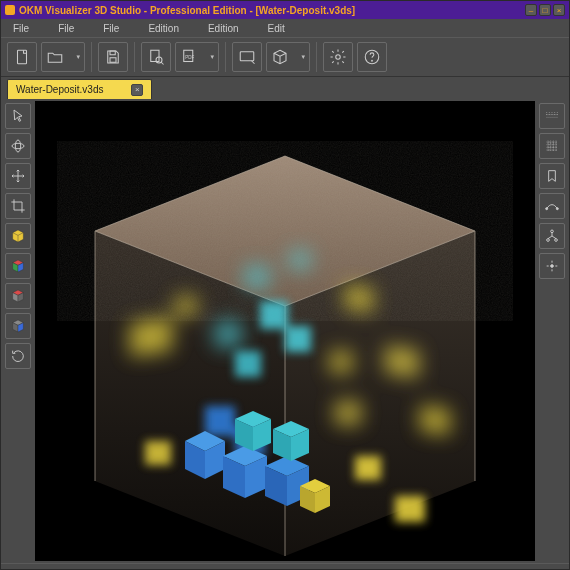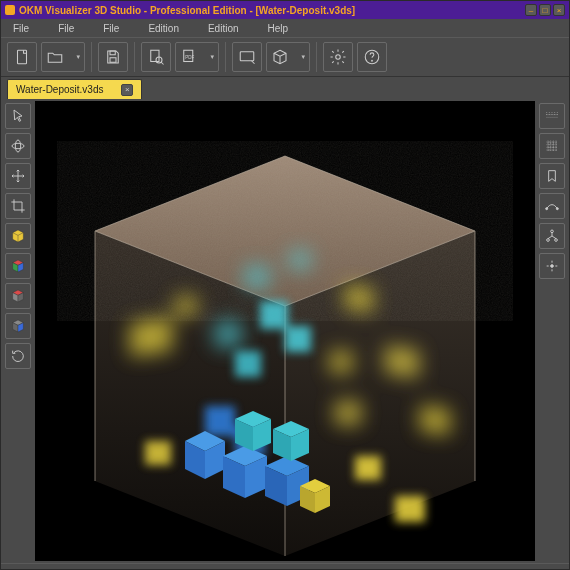--- a/index.html
+++ b/index.html
@@ -16,21 +16,21 @@
   .menubar .mi { padding:2px 6px; cursor:pointer; }
 
   .toolbar { height:40px; display:flex; align-items:center; padding:4px 6px; gap:4px; border-top:1px solid #5a5a5a; border-bottom:1px solid #333; }
   .tbtn { width:30px; height:30px; background:#4a4a4a; border:1px solid #6a6a6a; border-radius:2px; display:flex; align-items:center; justify-content:center; color:#ddd; cursor:pointer; }
   .tbtn svg { width:18px; height:18px; stroke:#ccc; fill:none; stroke-width:1.4; }
   .tbtn.compound { width:44px; justify-content:space-between; padding:0 4px; }
   .tbtn .caret { font-size:7px; color:#bbb; }
   .tsep { width:1px; height:30px; background:#606060; margin:0 2px; }
 
   .tabbar { height:22px; display:flex; align-items:flex-end; padding-left:6px; background:#4a4a4a; }
-  .tab { height:20px; background:#f5d94f; color:#222; font-size:10px; display:flex; align-items:center; padding:0 8px; gap:18px; border:1px solid #333; border-bottom:none; border-radius:2px 2px 0 0; }
+  .tab { height:20px; background:#f5d94f; color:#222; font-size:10px; display:flex; align-items:center; padding:0 8px; gap:28px; border:1px solid #333; border-bottom:none; border-radius:2px 2px 0 0; }
   .tab .close { width:12px; height:12px; background:#5a5a5a; border:1px solid #444; color:#ccc; font-size:8px; display:flex; align-items:center; justify-content:center; cursor:pointer; border-radius:2px;}
 
   .workrow { flex:1; display:flex; min-height:0; }
   .sidecol { width:34px; background:#4a4a4a; display:flex; flex-direction:column; align-items:center; padding-top:4px; gap:4px; }
   .stool { width:26px; height:26px; background:#4a4a4a; border:1px solid #6a6a6a; border-radius:2px; display:flex; align-items:center; justify-content:center; cursor:pointer; }
   .stool svg { width:16px; height:16px; }
 
   .viewport { flex:1; background:#000; position:relative; overflow:hidden; margin:2px 0 2px 0; }
   .scene { position:absolute; inset:0; }
 
@@ -50,21 +50,21 @@
       <div>×</div>
     </div>
   </div>
 
   <div class="menubar">
     <div class="mi">File</div>
     <div class="mi">File</div>
     <div class="mi">File</div>
     <div class="mi">Edition</div>
     <div class="mi">Edition</div>
-    <div class="mi">Help</div>
+    <div class="mi">Edit</div>
   </div>
 
   <div class="toolbar">
     <div class="tbtn">
       <svg viewBox="0 0 24 24">
           <rect x="6" y="3" width="12" height="18" rx="1"></rect>
           <polyline points="14,3 14,7 18,7"></polyline>
         </svg>
     </div>
     <div class="tbtn compound">

